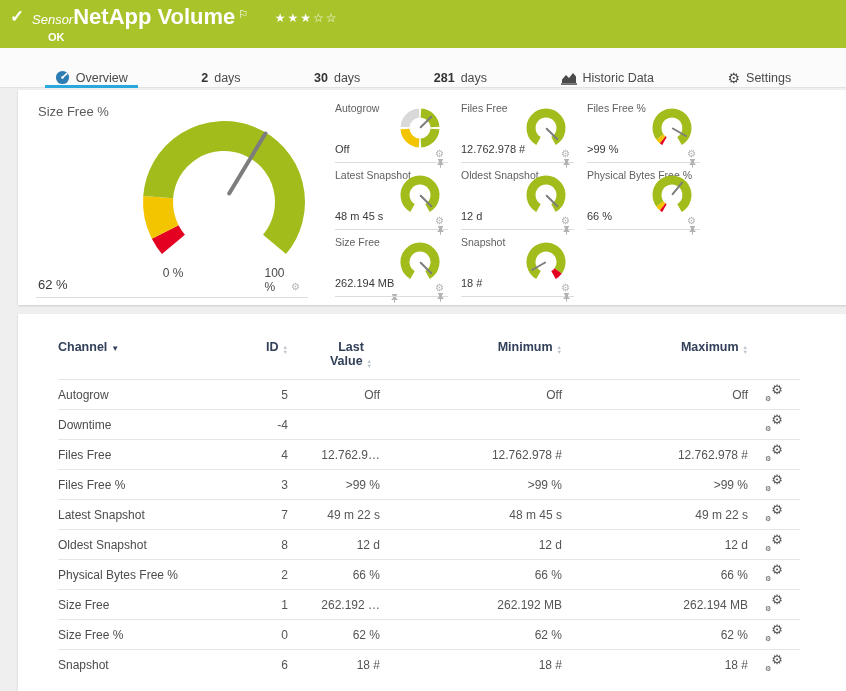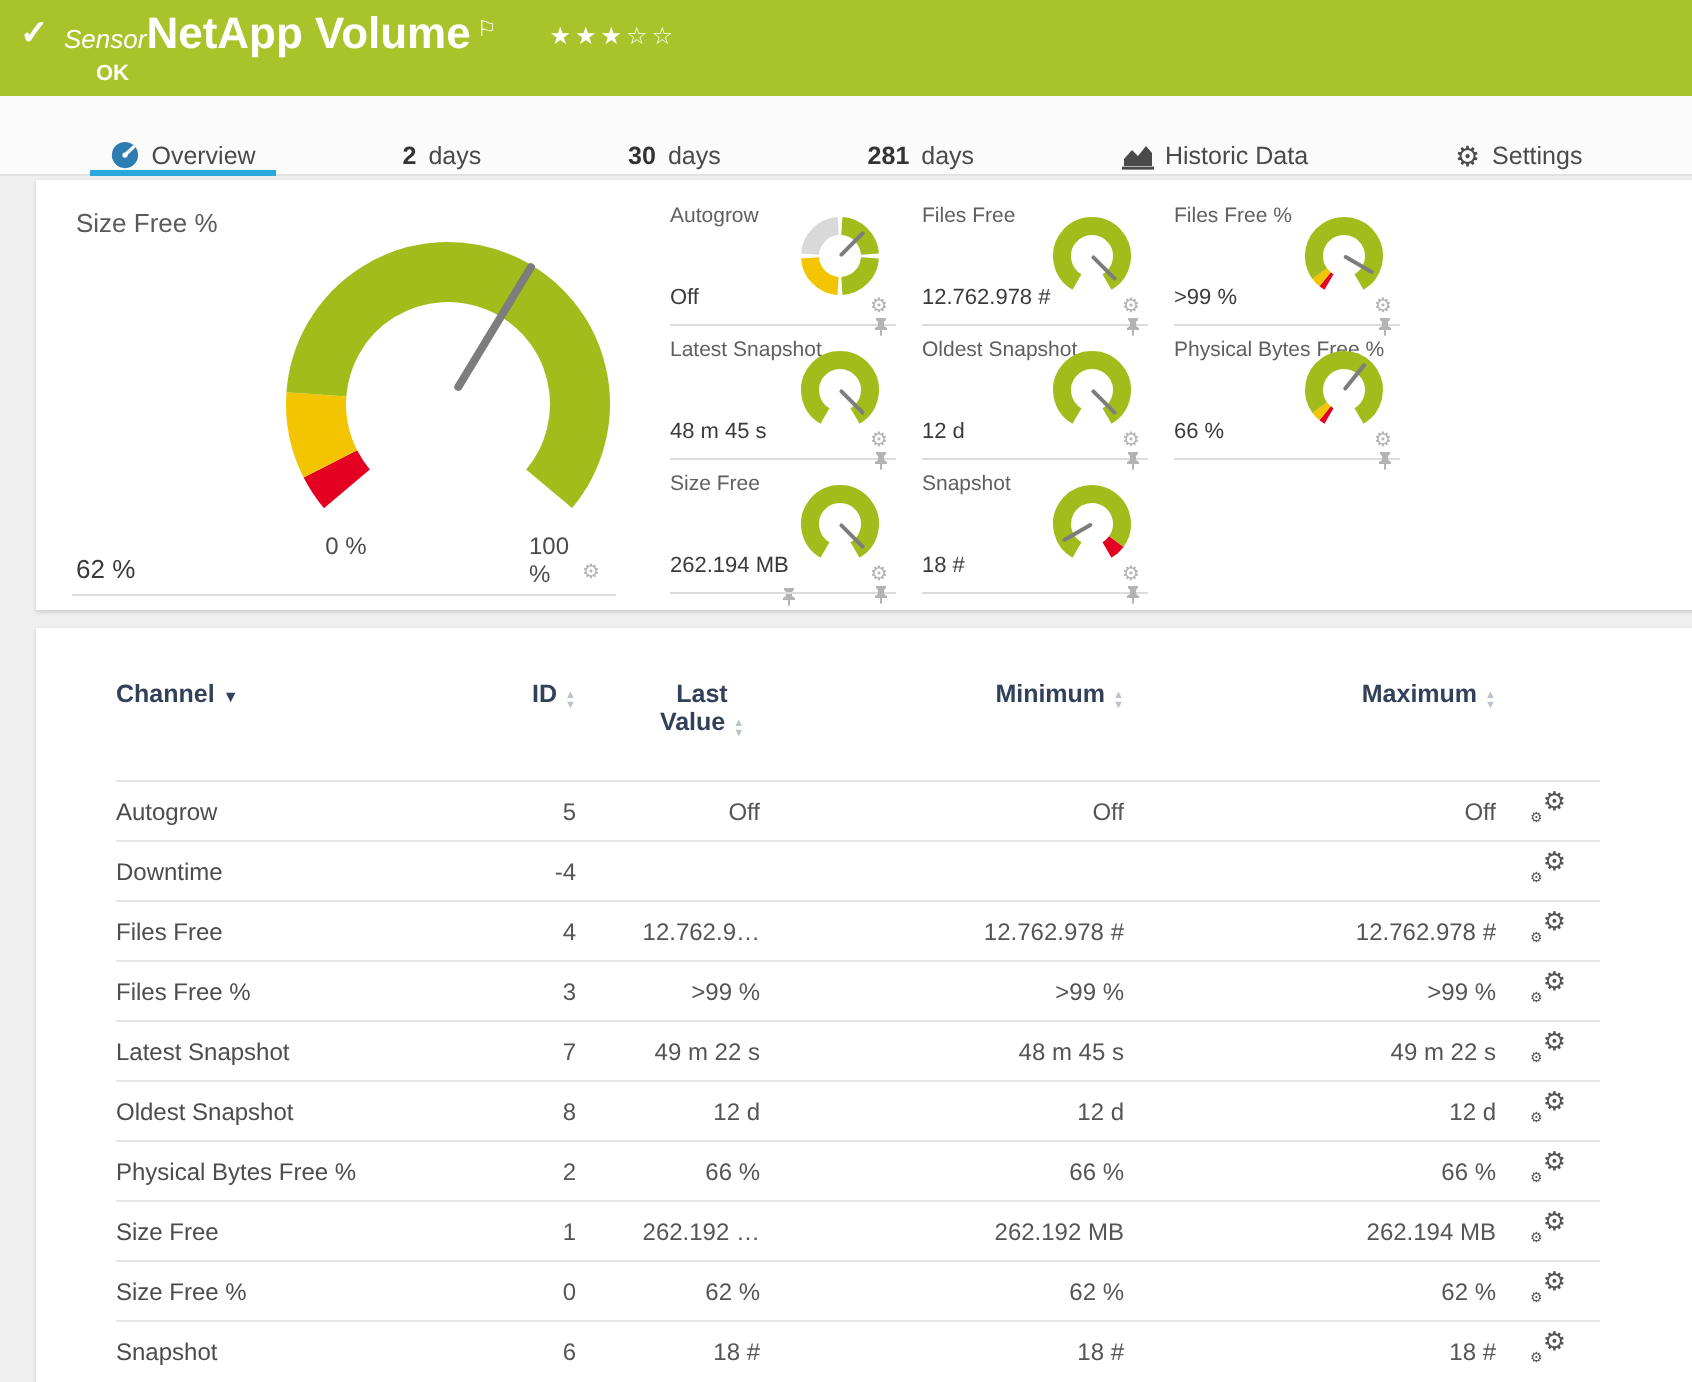--- a/index.html
+++ b/index.html
@@ -53,21 +53,21 @@
   .tile { position:relative; border-bottom:1px solid #dcdcdc; }
   .tile .t-title { position:absolute; left:0; top:6px; font-size:10.5px; color:#5f5f5f; white-space:nowrap; }
   .tile svg { position:absolute; right:4px; top:10px; }
   .tile .t-value { position:absolute; left:0; bottom:7px; font-size:11px; color:#3a3a3a; white-space:nowrap; }
   .tile .t-icons { right:0; bottom:3px; }
 
   
   table { border-collapse:collapse; margin:26px 0 0 40px; table-layout:fixed; }
   th, td { font-size:12px; padding:0; }
   thead th { color:#32405a; font-weight:bold; font-size:12.5px; vertical-align:top;
-             padding-bottom:20px; cursor:pointer; }
+             padding-bottom:10px; cursor:pointer; }
   th.c-ch { width:172px; text-align:left; }
   th.c-id { width:58px;  text-align:right; }
   th.c-lv { width:92px;  text-align:right; }
   th.c-mi { width:182px; text-align:right; }
   th.c-ma { width:186px; text-align:right; }
   th.c-gr, td.c-gr { width:52px; text-align:center; }
   tbody td { height:30px; border-top:1px solid #e6e6e6; color:#4c4c4c; }
   td.c-id, td.c-lv, td.c-mi, td.c-ma { text-align:right; color:#555; }
   .sortud { display:inline-flex; flex-direction:column; font-size:5.5px; line-height:5px;
             color:#bcc2cc; margin-left:4px; vertical-align:2px; }

